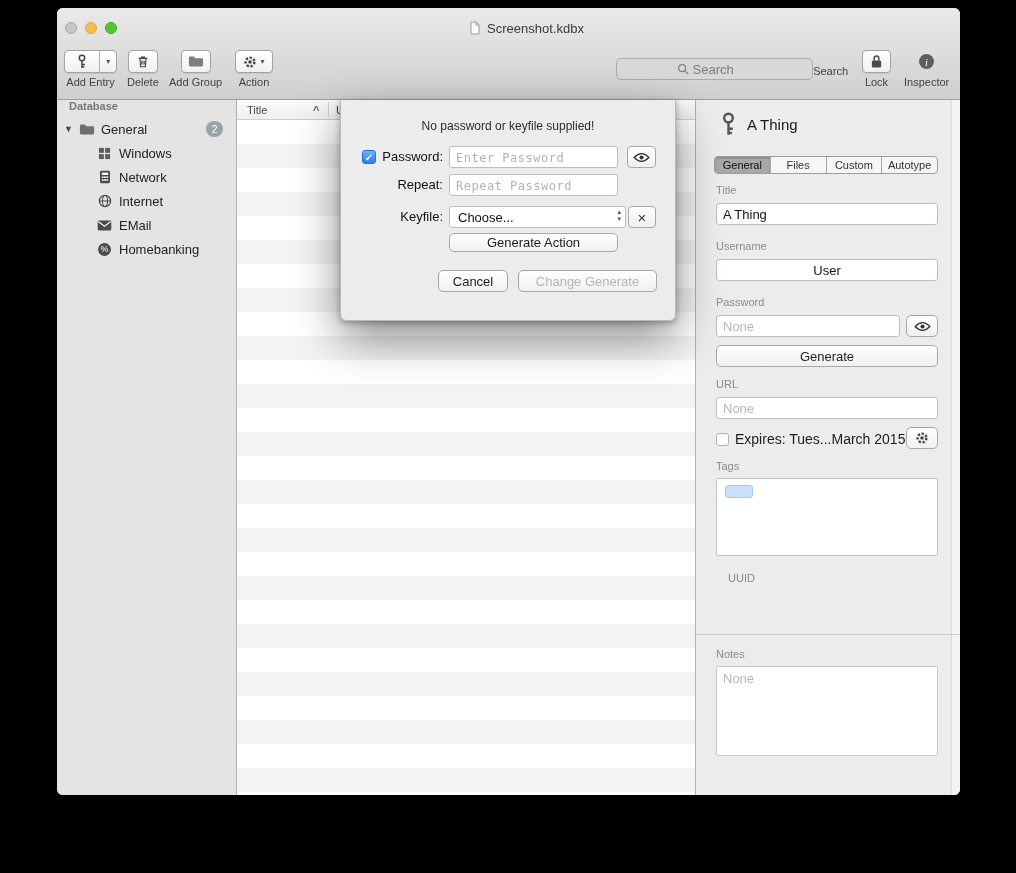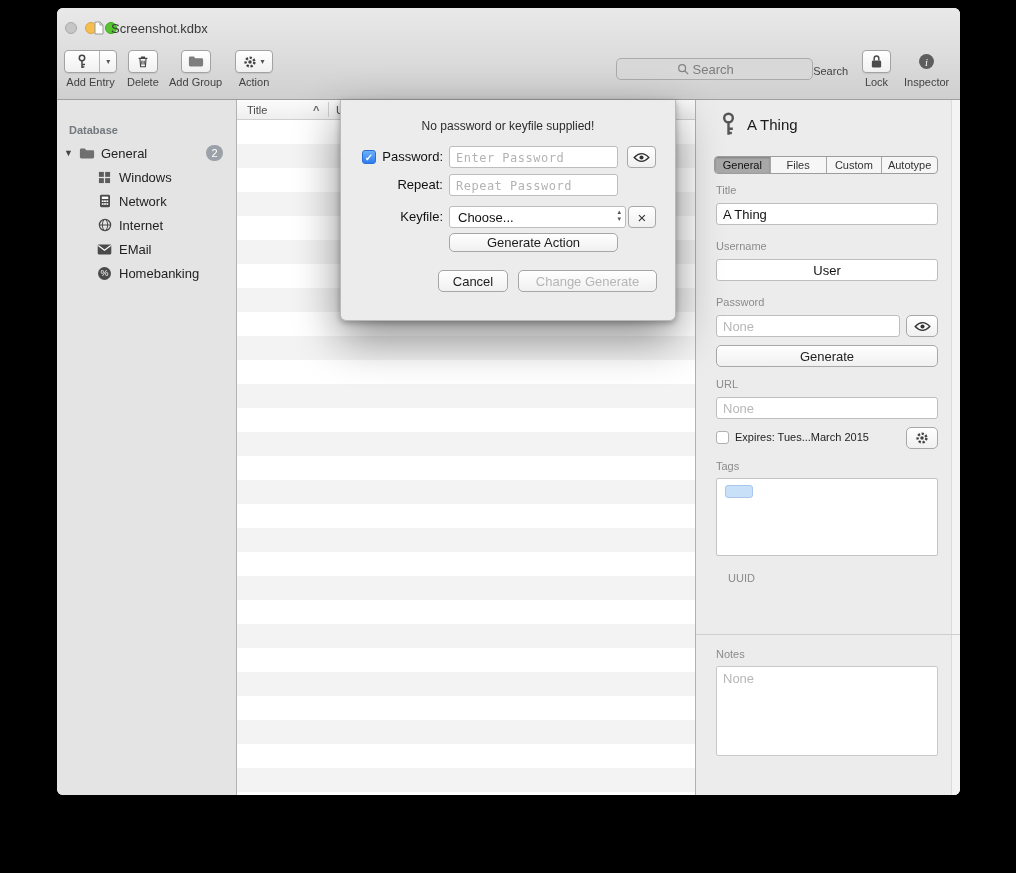--- a/index.html
+++ b/index.html
@@ -8,42 +8,42 @@
   .window { position:absolute; left:57px; top:8px; width:903px; height:787px; background:#fff; border-radius:6px; overflow:hidden; box-shadow:0 20px 50px rgba(0,0,0,.6); }
 
   
   .chrome { position:absolute; left:0; top:0; right:0; height:92px; background:linear-gradient(180deg,#e9e9e9 0%,#dcdcdc 55%,#cfcfcf 100%); border-bottom:1px solid #9f9f9f; }
   .titlebar { position:relative; height:40px; }
   .traffic { position:absolute; left:8px; top:14px; display:flex; gap:8px; }
   .light { width:12px; height:12px; border-radius:50%; display:inline-block; }
   .light.close { background:#c6c6c6; border:1px solid #a9a9a9; }
   .light.min   { background:#f6be50; border:1px solid #dfa33c; }
   .light.max   { background:#56c52f; border:1px solid #3fa922; }
-  .title-wrap { position:absolute; left:0; right:0; top:0; height:40px; display:flex; align-items:center; justify-content:flex-start; gap:6px;margin-left:36px; }
+  .title-wrap { position:absolute; left:0; right:0; top:0; height:40px; display:flex; align-items:center; justify-content:center; gap:6px;margin-left:36px; }
   .title { font-size:13px; color:#3a3a3a; }
 
   .toolbar { position:absolute; left:0; right:0; top:40px; height:52px; }
   .tb-item { position:absolute; display:flex; flex-direction:column; align-items:center; }
   .tb-label { font-size:11px; color:#424242; margin-top:3px; white-space:nowrap; }
   .tb-btn { height:23px; border:1px solid #a3a3a3; border-radius:4px; background:linear-gradient(#ffffff,#f0f0f0); display:flex; align-items:center; justify-content:center; box-shadow:0 1px 1px rgba(0,0,0,.08); }
   .seg2 { display:flex; padding:0; }
   .seg2 .seg-main { width:36px; height:100%; display:flex; align-items:center; justify-content:center; border-right:1px solid #b5b5b5; }
   .seg2 .seg-drop { width:16px; height:100%; display:flex; align-items:center; justify-content:center; font-size:8px; color:#555; }
   .chev { font-size:8px; color:#555; }
 
   .search-wrap { position:absolute; left:559px; top:10px; width:232px; display:flex; align-items:center; }
   .search-field { width:232px; height:22px; border:1px solid #ababab; border-radius:5px; background:#d8d8d8; display:flex; align-items:center; justify-content:center; gap:4px; }
   .search-field input { border:none; outline:none; background:transparent; font-size:13px; color:#333; width:60px; }
   .search-field input::placeholder { color:#7d7d7d; }
 
   
   .content { position:absolute; left:0; top:92px; right:0; bottom:0; }
 
   .sidebar { position:absolute; left:0; top:0; bottom:0; width:180px; background:#e4e4e4; border-right:1px solid #b2b2b2; }
-  .side-header { margin:24px 0 5px 12px; font-size:11px; font-weight:bold; color:#73787e; }
+  .side-header { margin:0 0 5px 12px; font-size:11px; font-weight:bold; color:#73787e; }
   .side-row { height:24px; display:flex; align-items:center; font-size:13px; color:#222; }
   .side-row.root { padding-left:7px; }
   .side-row.child { padding-left:39px; }
   .disclosure { width:14px; font-size:9px; color:#444; }
   .side-icon { width:17px; height:17px; display:flex; align-items:center; justify-content:center; margin-right:6px; flex:0 0 17px; }
   .badge { margin-left:auto; margin-right:13px; min-width:17px; height:16px; border-radius:9px; background:#9ba1a9; color:#fff; font-size:11px; display:flex; align-items:center; justify-content:center; padding:0 4px; }
   .coin { width:13px; height:13px; border-radius:50%; background:#4a4a4a; color:#fff; font-size:9px; display:flex; align-items:center; justify-content:center; }
 
   .entrylist { position:absolute; left:180px; top:0; bottom:0; width:458px; background:#fff; }
   .thead { position:absolute; left:0; right:0; top:0; height:20px; background:linear-gradient(#fbfbfb,#efefef); border-bottom:1px solid #cfcfcf; font-size:11px; color:#4a4a4a; }
@@ -60,21 +60,21 @@
   .segmented { position:absolute; left:18px; right:22px; top:56px; height:18px; display:flex; border:1px solid #9d9d9d; border-radius:4px; overflow:hidden; background:#f6f6f6; }
   .segment { flex:1; font-size:11px; color:#333; display:flex; align-items:center; justify-content:center; border-right:1px solid #a6a6a6; }
   .segment:last-child { border-right:none; }
   .segment.sel { background:#a8a8a8; color:#111; box-shadow:inset 0 1px 2px rgba(0,0,0,.25); }
 
   .ilabel { position:absolute; left:20px; font-size:11px; color:#8b8b8b; }
   .ifield { position:absolute; left:20px; right:22px; height:22px; border:1px solid #bfbfbf; border-radius:3px; background:#fff; font-size:13px; color:#111; padding:0 6px; outline:none; font-family:"Liberation Sans",sans-serif; }
   .ifield::placeholder { color:#b7b7b7; }
   .ibtn { position:absolute; height:22px; border:1px solid #a8a8a8; border-radius:5px; background:linear-gradient(#ffffff,#f0f0f0); font-size:13px; color:#222; display:flex; align-items:center; justify-content:center; }
   .sqbtn { width:32px; }
-  .check-row { position:absolute; left:20px; display:flex; align-items:flex-start; gap:6px; font-size:11px; color:#1d1d1d; }
+  .check-row { position:absolute; left:20px; display:flex; align-items:center; gap:6px; font-size:14px; color:#1d1d1d; }
   .cbox { width:13px; height:13px; border:1px solid #b0b0b0; border-radius:3px; background:#fff; }
   .tags-box { position:absolute; left:20px; right:22px; top:378px; height:78px; background:#fff; border:1px solid #c4c4c4; border-radius:2px; }
   .tag-chip { position:absolute; left:8px; top:6px; width:28px; height:13px; background:#c9e0f9; border:1px solid #a9c7ec; border-radius:3px; }
   .divider { position:absolute; left:0; right:0; top:534px; height:1px; background:#cfcfcf; }
   .notes-area { position:absolute; left:20px; right:22px; top:566px; height:90px; background:#fff; border:1px solid #c9c9c9; border-radius:2px; font-size:13px; padding:4px 6px; resize:none; outline:none; font-family:"Liberation Sans",sans-serif; color:#111; }
   .notes-area::placeholder { color:#b7b7b7; }
 
   
   .sheet { position:absolute; left:283px; top:92px; width:336px; height:221px; background:#ececec; border-radius:0 0 6px 6px; box-shadow:0 18px 45px rgba(0,0,0,.45), 0 2px 6px rgba(0,0,0,.3); z-index:50; border:1px solid #b9b9b9; border-top:none; }
   .sheet-msg { position:absolute; left:0; right:0; top:19px; text-align:center; font-size:12px; color:#2c2c2c; }

